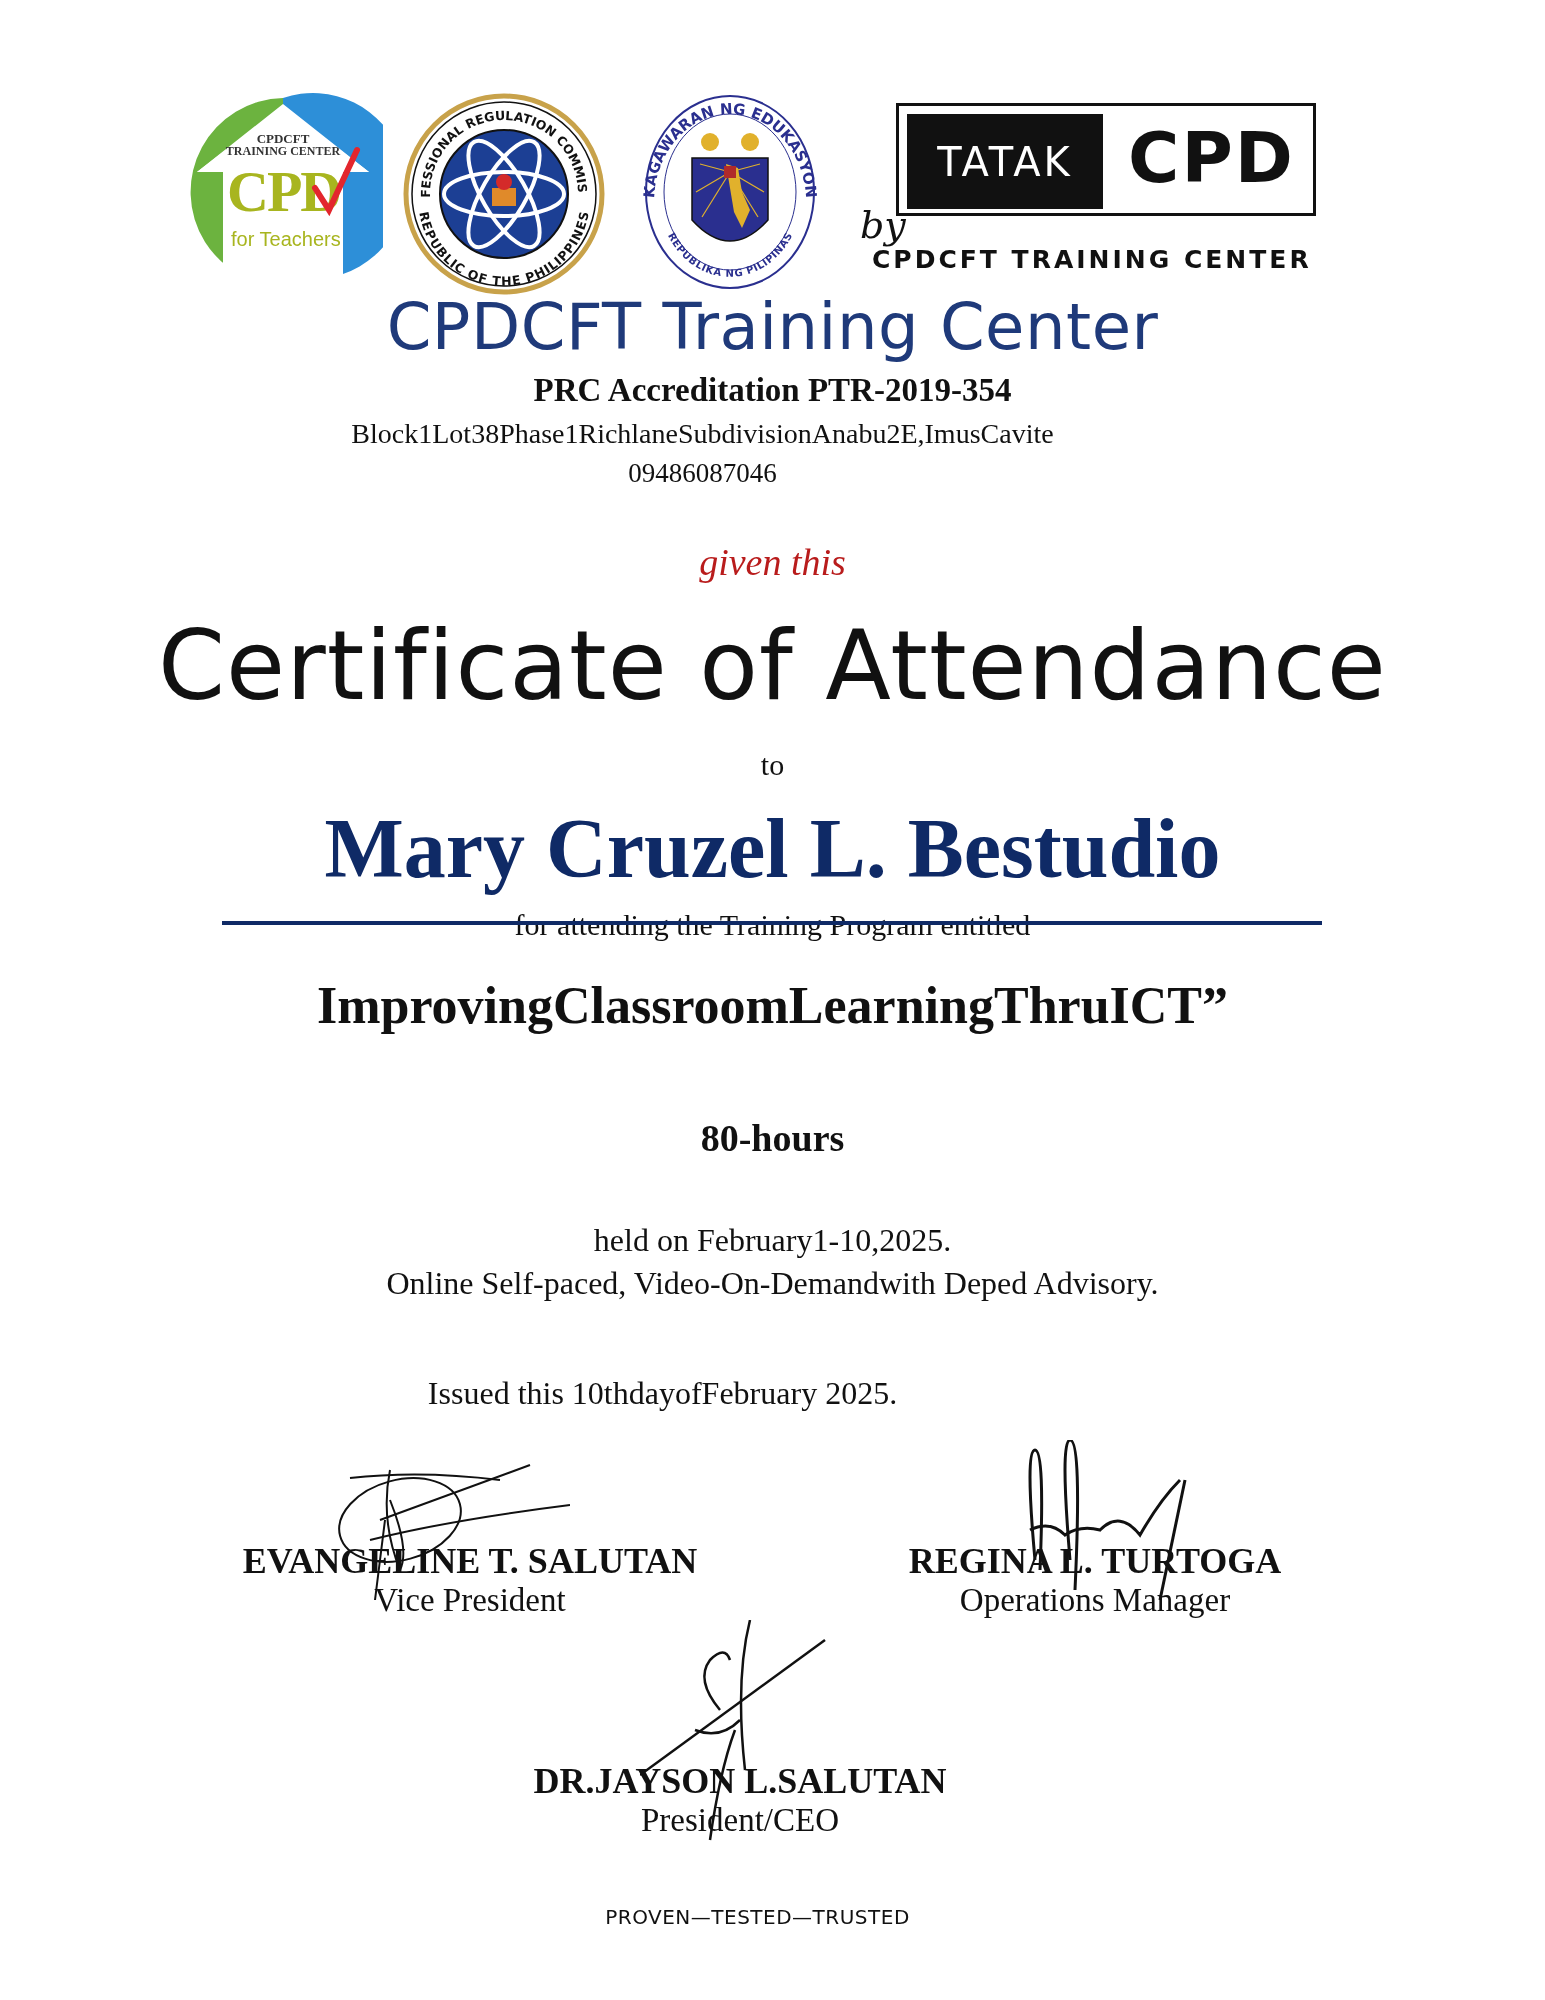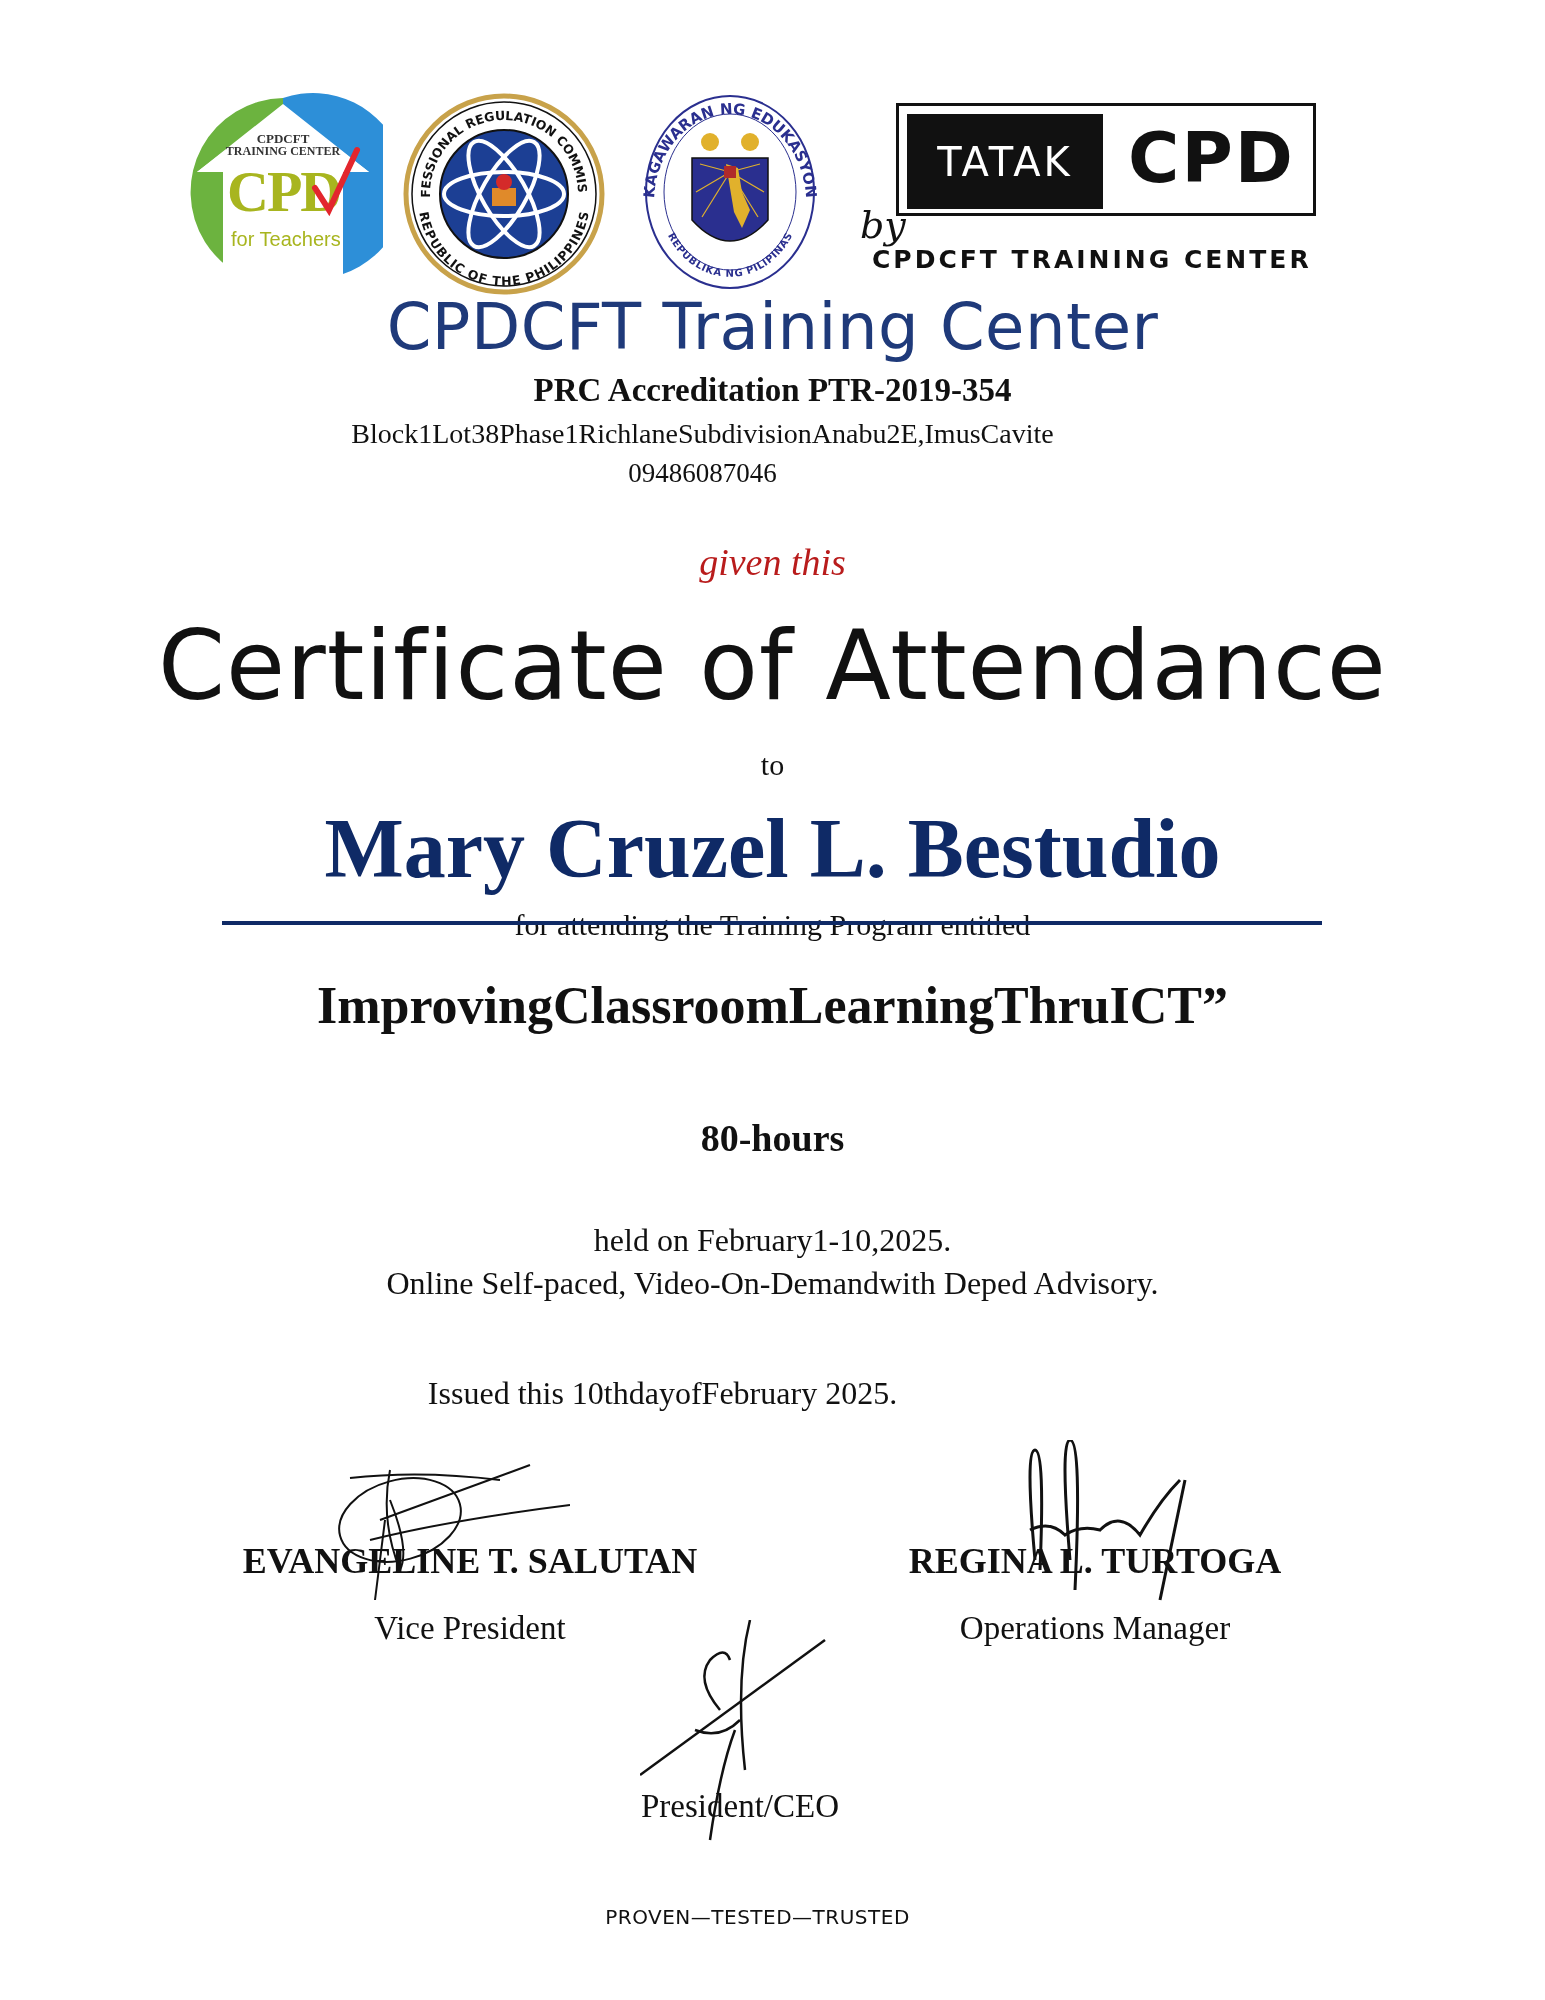--- a/index.html
+++ b/index.html
@@ -35,21 +35,21 @@
     #attending { top: 908px; font-size: 30px; color: #111; }
 
     #program-title { top: 975px; font-size: 52px; font-weight: bold; line-height: 62px; }
     #hours { top: 1116px; font-size: 38px; font-weight: bold; }
     #held-on { top: 1222px; font-size: 32px; }
     #mode { top: 1265px; font-size: 32px; }
     #issued { top: 1375px; font-size: 32px; left: 0; width: 1545px; text-align: center; padding-right: 220px; box-sizing: border-box; }
 
     .signer { position: absolute; text-align: center; }
     .signer-name { font-size: 36px; font-weight: bold; white-space: nowrap; }
-    .signer-role { font-size: 33px; margin-top: 28px; white-space: nowrap; }
+    .signer-role { font-size: 33px; margin-top: 0; white-space: nowrap; }
     #signer-vp { left: 200px; top: 1540px; width: 540px; }
     #signer-om { left: 880px; top: 1540px; width: 430px; }
     #signer-ceo { left: 480px; top: 1760px; width: 520px; }
 
     .sig { position: absolute; pointer-events: none; }
 
     #motto { top: 1905px; font-family: "DejaVu Sans", sans-serif; font-size: 20px; color: #111; letter-spacing: 0.5px; left: 0; width: 1545px; text-align: center; padding-right: 30px; box-sizing: border-box; }
   </style>
 </head>
 <body>
@@ -189,16 +189,17 @@
 
 <div class="signer" id="signer-vp">
   <div class="signer-name">EVANGELINE T. SALUTAN</div>
   <div class="signer-role">Vice President</div>
 </div>
 <div class="signer" id="signer-om">
   <div class="signer-name">REGINA L. TURTOGA</div>
   <div class="signer-role">Operations Manager</div>
 </div>
 <div class="signer" id="signer-ceo">
+  <div class="signer-name">DR.JAYSON L.SALUTAN</div>
   <div class="signer-role">President/CEO</div>
 </div>
 
 <div class="abs" id="motto">PROVEN—TESTED—TRUSTED</div>
 
 </body></html>

